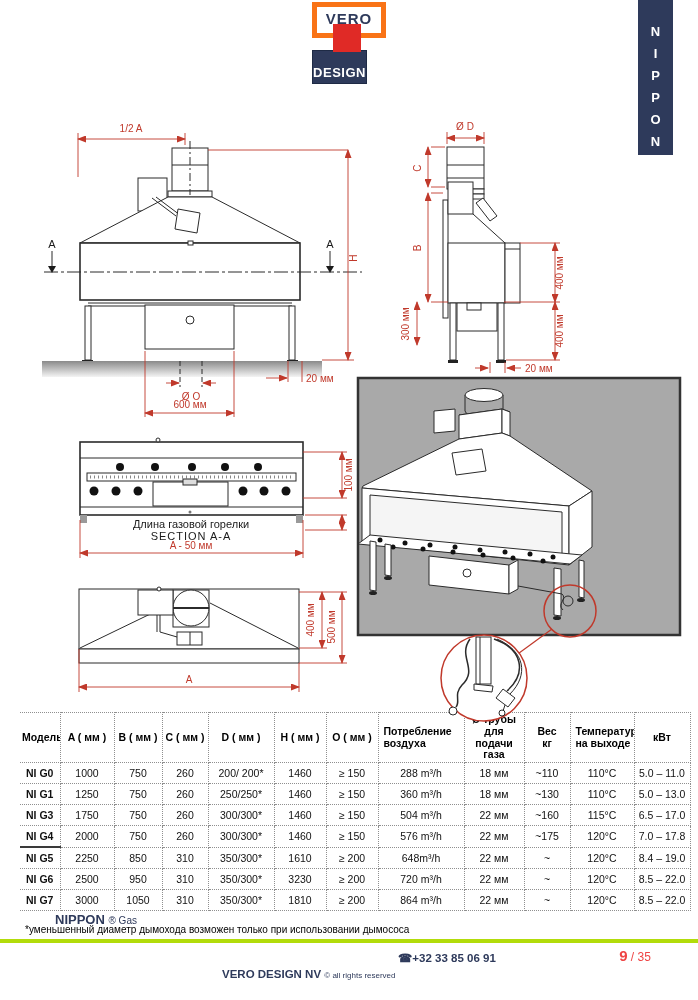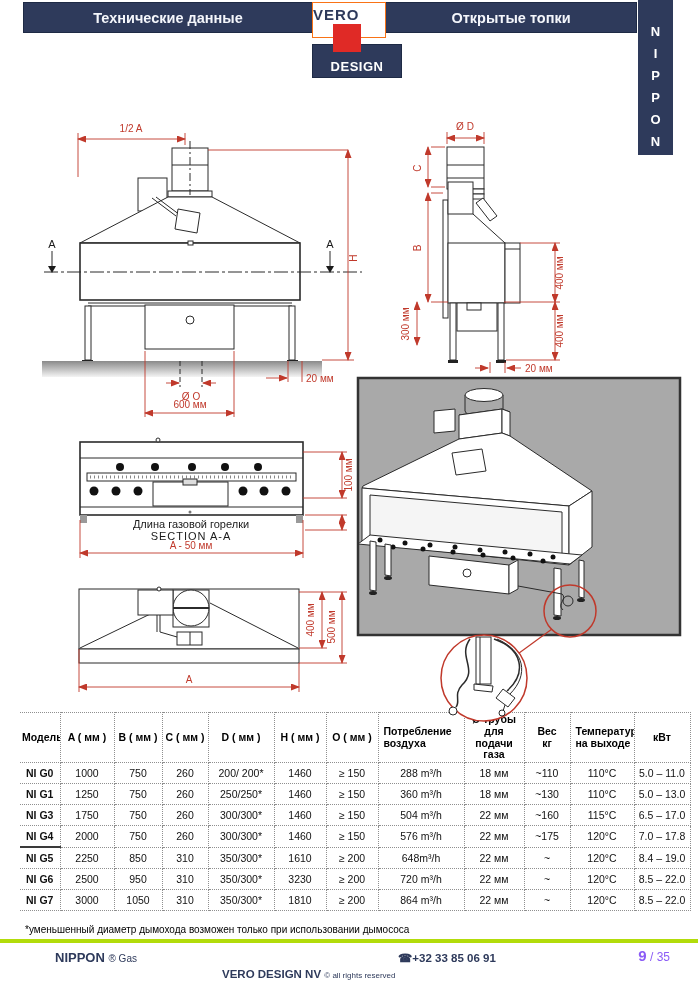--- a/index.html
+++ b/index.html
@@ -12,25 +12,25 @@
   .topbar {
     position:absolute; left:23px; top:2px; width:614px; height:31px;
     background:#2e3a5b; border:1px solid #1e2a45; box-sizing:border-box;
   }
   .topbar .tab { position:absolute; top:7px; font-size:14.5px; font-weight:bold; color:#f4f6fb; }
   .tab-left  { left:0; width:288px; text-align:center; }
   .tab-right { left:362px; width:250px; text-align:center; }
   .logo { position:absolute; left:312px; top:2px; width:74px; height:70px; z-index:3; }
   .logo-top {
     position:absolute; left:0; top:0; width:74px; height:36px; background:#fff;
-    border:1px solid #f97316; box-sizing:border-box; text-align:left;
+    border:5px solid #f97316; box-sizing:border-box; text-align:center;
     font-size:15px; font-weight:bold; color:#2e3a5b; letter-spacing:1px; padding-top:3px;
   }
   .logo-bottom {
-    position:absolute; left:0; top:42px; width:90px; height:34px; background:#2e3a5b;
+    position:absolute; left:0; top:48px; width:55px; height:34px; background:#2e3a5b;
     border:1px solid #1e2a45; box-sizing:border-box; text-align:center;
     font-size:13px; font-weight:bold; color:#fff; letter-spacing:0.5px; padding-top:14px;
   }
   .logo-red { position:absolute; left:21px; top:22px; width:28px; height:28px; background:#e02a26; }
   .nippon-bar {
     position:absolute; left:638px; top:0; width:35px; height:155px; background:#2e3a5b; z-index:2;
   }
   .nippon-text {
     writing-mode:vertical-lr; text-orientation:upright;
     font-size:13px; font-weight:bold; color:#fff; letter-spacing:7px;
@@ -66,37 +66,33 @@
     line-height:1.12; white-space:pre-line; height:28px; vertical-align:middle; color:#000;
   }
   .spec th.al { text-align:left; padding-left:5px; }
   .spec td { font-size:10.5px; height:18px; color:#111; }
   .spec td:first-child { font-weight:bold; }
   .spec tr.g4 td:first-child { border-bottom:2.5px solid #3a3a3a; }
 
   
   .footnote { position:absolute; left:25px; top:924px; font-size:10px; color:#000;text-align:right; }
   .green-rule { position:absolute; left:0; top:939px; width:698px; height:3.5px; background:#b2dc0b; }
-  .foot-brand { position:absolute; left:55px; top:950px; color:#2e3a5b; font-size:13px; font-weight:bold; }
+  .foot-brand { position:absolute; left:55px; top:912px; color:#2e3a5b; font-size:13px; font-weight:bold; }
   .foot-brand .suffix { font-size:10px; font-weight:normal; }
   .foot-company { position:absolute; left:222px; top:968px; color:#2e3a5b; font-size:11.5px; font-weight:bold; }
   .foot-company .rights { font-size:8px; font-weight:normal; }
   .foot-phone { position:absolute; left:398px; top:951px; color:#2e3a5b; font-size:11.5px; font-weight:bold; }
-  .foot-page { position:absolute; left:600px; top:947px; width:70px; text-align:right; font-size:12px; color:#8b5cf6; }
+  .foot-page { position:absolute; left:600px; top:947px; width:70px; text-align:center; font-size:12px; color:#ef4444; }
   .foot-page .num { font-size:15px; font-weight:bold; }
 </style>
 </head>
 <body>
 
 <div class="page">
 
-  <div class="topbar">
-    <span class="tab tab-left">Технические данные</span>
-    <span class="tab tab-right">Открытые топки</span>
-  </div>
   <div class="logo">
     <div class="logo-top">VERO</div>
     <div class="logo-bottom">DESIGN</div>
     <div class="logo-red"></div>
   </div>
   <div class="nippon-bar">
     <div class="nippon-text">NIPPON</div>
   </div>
 
 

